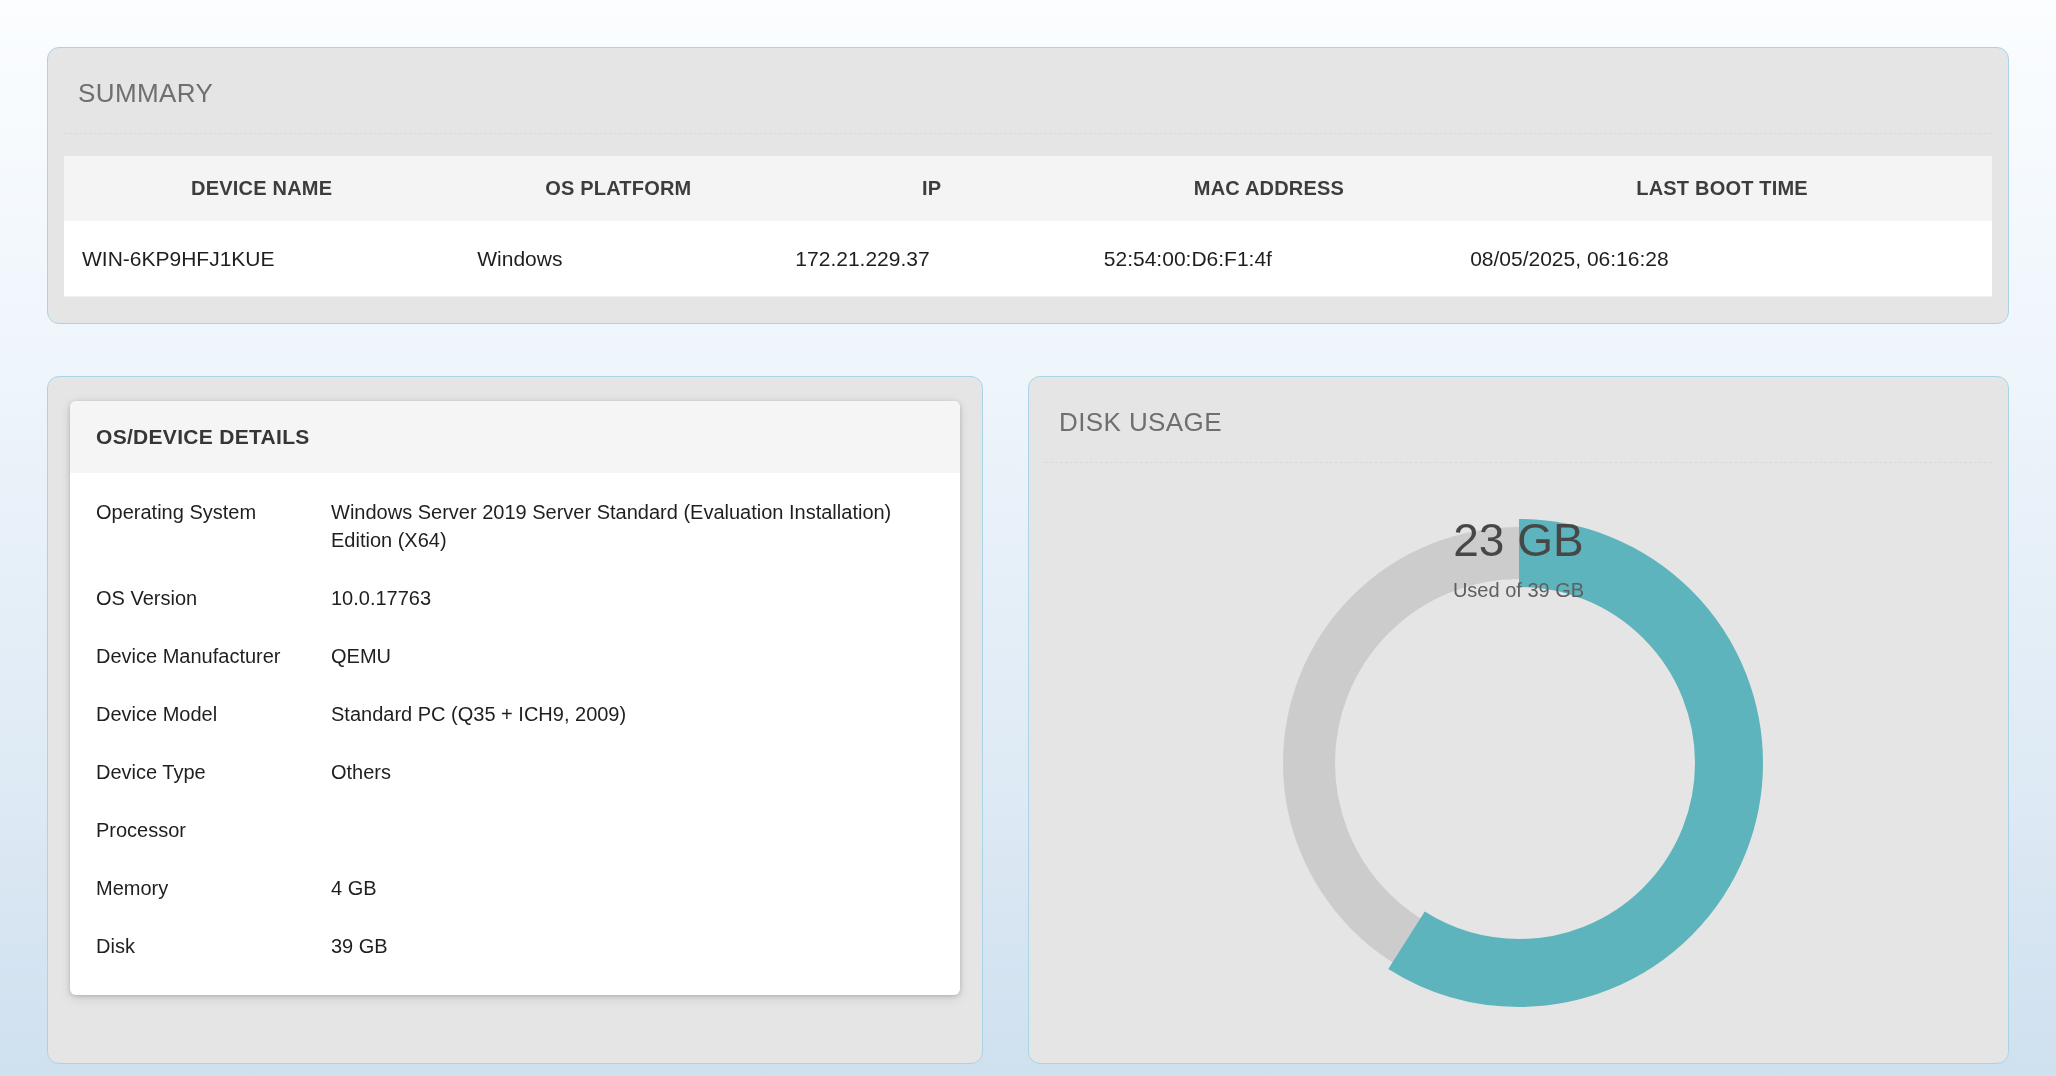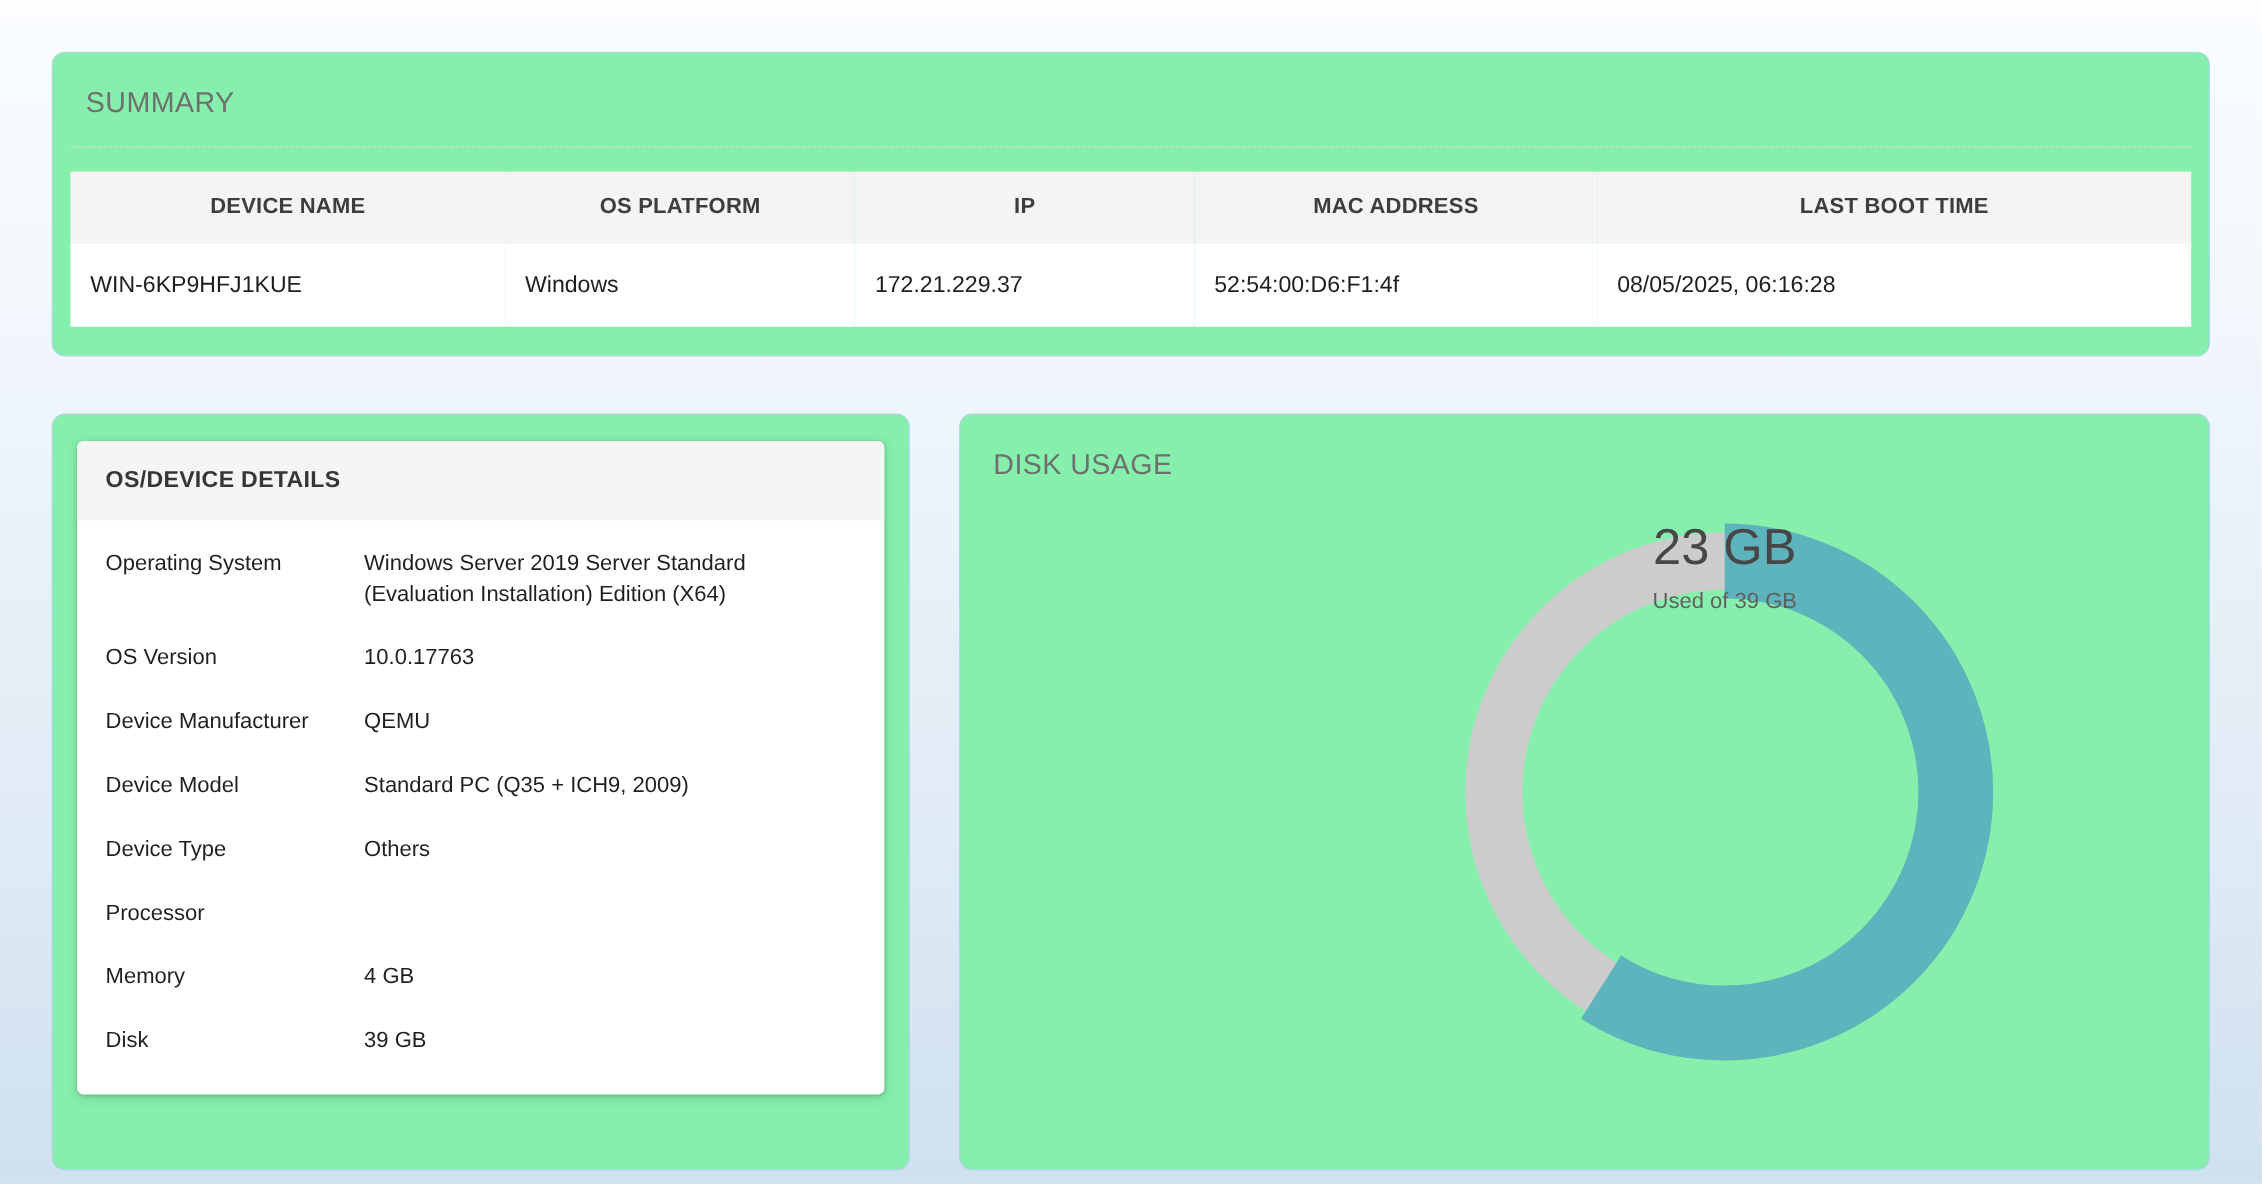--- a/index.html
+++ b/index.html
@@ -9,21 +9,21 @@
     font-family: "Liberation Sans", sans-serif;
     background: linear-gradient(180deg, #fbfdff 0%, #eef5fb 35%, #dde9f4 75%, #cfe0ef 100%);
     overflow: hidden;
   }
   .page {
     width: 2056px;
     height: 1076px;
     padding: 47px 47px 0 47px;
   }
   .card {
-    background: #86efac;
+    background: #e5e5e5;
     border: 1px solid #a9d4e8;
     border-radius: 12px;
   }
   .card-title {
     font-size: 26px;
     color: #6f6f6f;
     letter-spacing: 0.4px;
     padding: 30px 30px 24px 30px;
   }
   .dashed-divider {
@@ -60,22 +60,22 @@
   .col-mac    { width: 19%; }
   .col-boot   { width: 28%; }
 
   
   .bottom-row {
     display: flex;
     gap: 45px;
     margin-top: 52px;
     height: 688px;
   }
-  .details-card { width: 780px; flex: 0 0 auto; }
-  .disk-card { flex: 1 1 auto; display: flex; }
+  .details-card { width: 936px; flex: 0 0 auto; }
+  .disk-card { flex: 1 1 auto; display: flex; flex-direction: column; }
 
   
   .details-panel {
     margin: 24px 22px;
     background: #ffffff;
     border-radius: 6px;
     box-shadow: 0 1px 4px rgba(0,0,0,0.18), 0 3px 12px rgba(0,0,0,0.10);
     overflow: hidden;
   }
   .details-panel-header {

